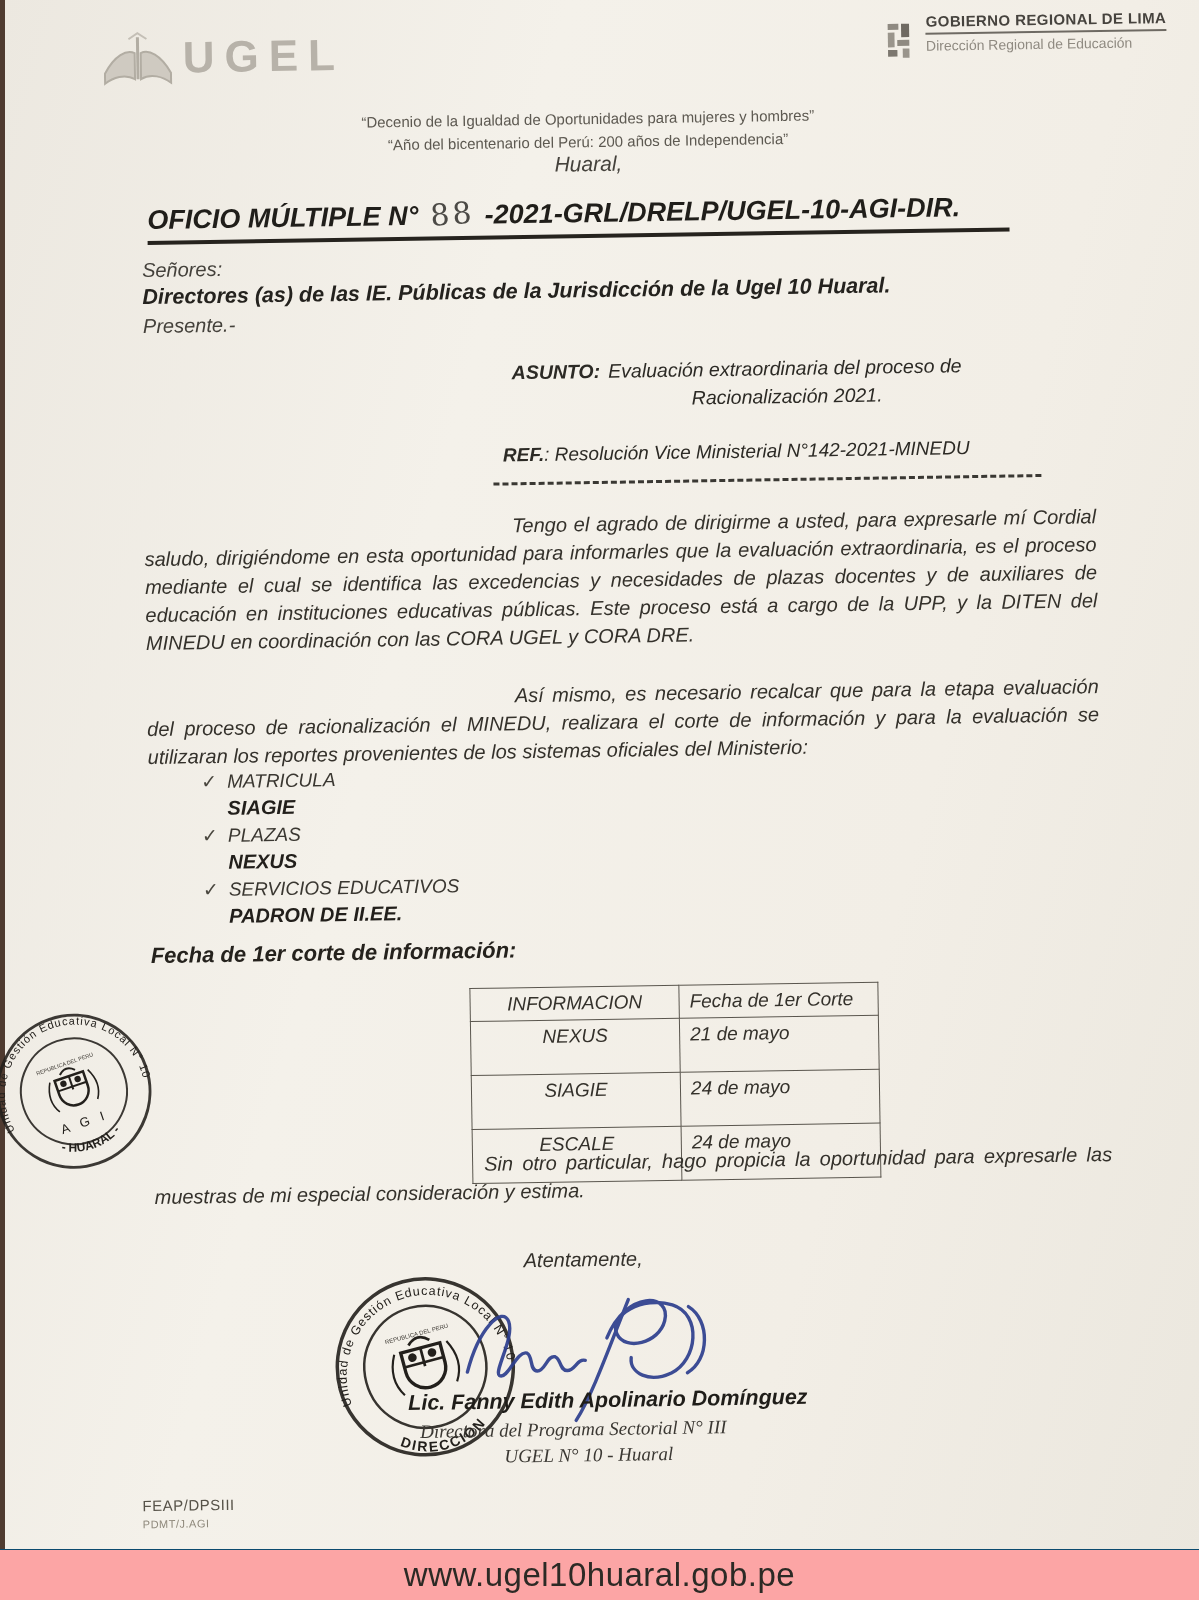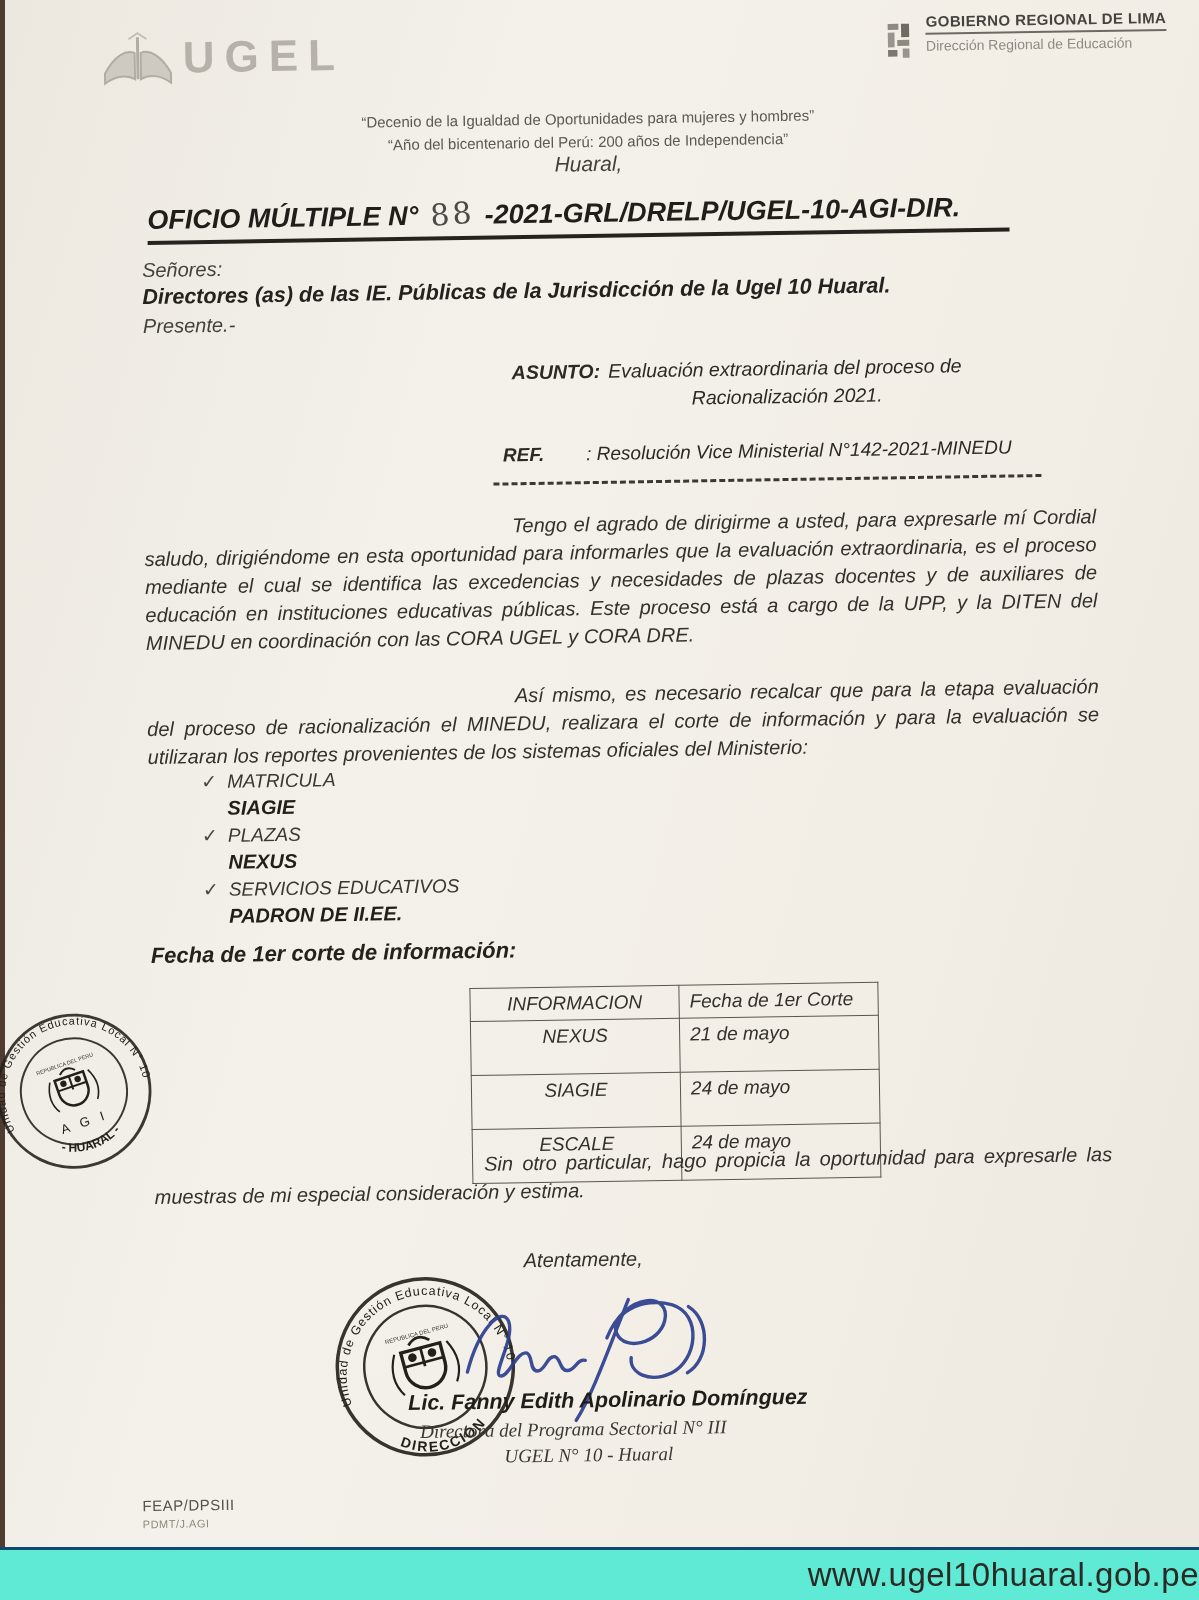--- a/index.html
+++ b/index.html
@@ -35,21 +35,21 @@
   
   .salutation{left:152px;top:252px;font-size:20px;font-style:italic;color:#44413b;}
   .recipient-line{left:152px;top:278px;font-size:21.5px;font-weight:bold;font-style:italic;color:#24221e;white-space:nowrap;}
   .present{left:152px;top:308px;font-size:20px;font-style:italic;color:#44413b;}
 
   
   .asunto{left:520px;top:360px;width:545px;font-size:19.5px;font-style:italic;color:#2c2a25;}
   .asunto .lbl{font-weight:bold;margin-right:8px;}
   .asunto-line2{left:615px;top:388px;width:360px;text-align:center;font-size:19.5px;font-style:italic;color:#2c2a25;}
   .ref{left:510px;top:443px;font-size:19px;font-style:italic;color:#2c2a25;}
-  .ref .lbl{font-weight:bold;margin-right:42px;}
+  .ref .lbl{font-weight:bold;}
   .dashes{left:500px;top:481px;width:548px;border-top:3px dashed #3a3833;height:0;}
 
   
   .para{font-size:20px;font-style:italic;line-height:28px;text-align:justify;color:#34312b;}
   .p1{left:150px;top:510px;width:952px;text-indent:368px;}
   .p2{left:150px;top:680px;width:952px;text-indent:368px;}
   .closing{left:150px;top:1148px;width:958px;text-indent:330px;}
 
   
   .srcs{left:203px;top:760px;width:480px;}
@@ -74,22 +74,22 @@
             font-weight:bold;font-style:italic;color:#1f1d19;white-space:nowrap;}
   .sig-title{left:315px;top:1418px;width:500px;text-align:center;font-size:19px;font-style:italic;
              font-family:"Liberation Serif",serif;color:#3b3833;white-space:nowrap;}
   .sig-org{left:330px;top:1444px;width:500px;text-align:center;font-size:19px;font-style:italic;
            font-family:"Liberation Serif",serif;color:#3b3833;white-space:nowrap;}
 
   .footnote1{left:133px;top:1490px;font-size:15px;color:#575349;letter-spacing:.5px;}
   .footnote2{left:133px;top:1511px;font-size:11px;color:#8e887b;letter-spacing:.5px;}
 
   
-  .footer-band{position:absolute;left:0;bottom:0;width:1199px;height:50px;background:#5eead4;
-               border-top:3px solid #0c4a6e;display:flex;align-items:center;justify-content:flex-end;}
+  .footer-band{position:absolute;left:0;bottom:0;width:1199px;height:50px;background:#fca5a5;
+               border-top:1px solid #0c4a6e;display:flex;align-items:center;justify-content:center;}
   .footer-band .url{font-size:33px;color:#2c2a25;letter-spacing:.5px;}
 
   .stamp{overflow:visible;}
 </style>
 </head>
 <body>
 
 <div class="edge-strip"></div>
 
 <div class="tilt">

